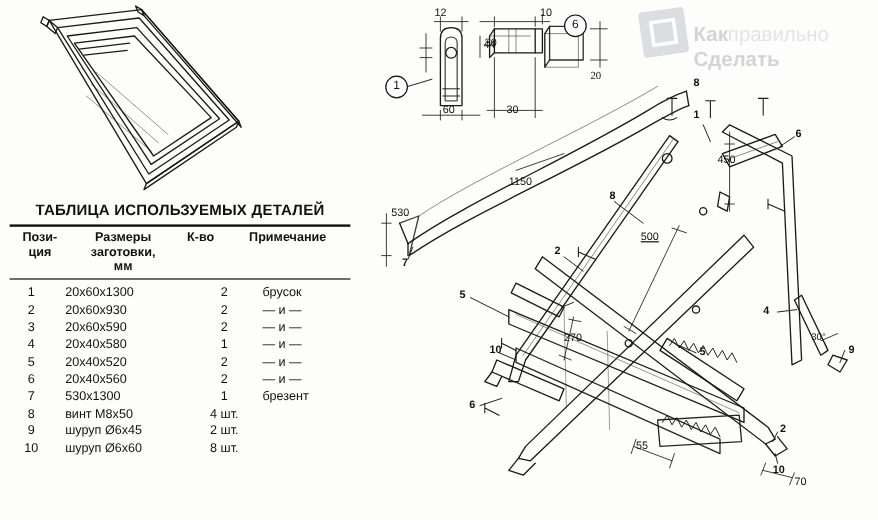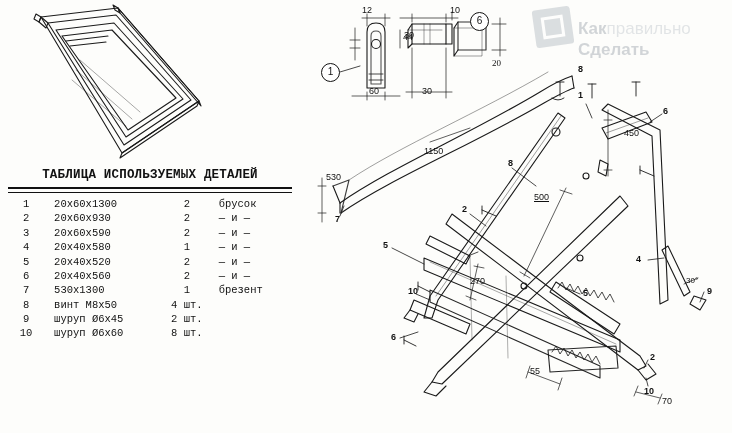--- a/index.html
+++ b/index.html
@@ -23,21 +23,21 @@
     top: 0;
     width: 732px;
     height: 433px;
   }
   
   #parts-table {
     position: absolute;
     left: 8px;
     top: 168px;
     width: 284px;
-    font-family: Liberation Mono, monospace;
+    font-family: Liberation Sans, sans-serif;
   }
   #parts-table .table-title {
     font-size: 12.5px;
     font-weight: bold;
     letter-spacing: .2px;
     text-align: center;
     color: #111;
     padding-bottom: 5px;
   }
   #parts-table .rule {
@@ -130,21 +130,21 @@
   }
   
   .dlabel {
     position: absolute;
     font-family: "Liberation Sans", sans-serif;
     font-size: 9px;
     color: #111;
     white-space: nowrap;
     text-align: right;
   }
-  .dlabel.sm { font-size: 8px; margin-left: 10px; }
+  .dlabel.sm { font-size: 8px; }
   .dlabel.bold { font-weight: bold; }
   .circ {
     position: absolute;
     border: 1.3px solid #111;
     border-radius: 50%;
     width: 17px;
     height: 17px;
     text-align: center;
     line-height: 16px;
     font-size: 10px;
@@ -351,30 +351,47 @@
   <div class="dlabel" style="left:362px; top:5px;">12</div>
   <div class="dlabel" style="left:360px; top:32px;margin-left:43px;">44</div>
   <div class="dlabel" style="left:450px; top:5px;">10</div>
   <div class="dlabel" style="left:404px; top:30px;">30</div>
   <div class="dlabel" style="left:492px; top:58px;font-family:Liberation Serif, serif;">20</div>
   <div class="dlabel" style="left:369px; top:86px;">60</div>
   <div class="dlabel" style="left:422px; top:86px;">30</div>
 
   <div class="dlabel" style="left:424px; top:110px;margin-top:36px;">1150</div>
   <div class="dlabel" style="left:326px; top:172px;">530</div>
-  <div class="dlabel" style="left:624px; top:128px;">450</div>
+  <div class="dlabel" style="left:598px; top:128px;">450</div>
   <div class="dlabel" style="left:534px; top:192px;text-decoration:underline;">500</div>
   <div class="dlabel" style="left:470px; top:276px;">270</div>
   <div class="dlabel" style="left:530px; top:366px;">55</div>
   <div class="dlabel" style="left:662px; top:396px;">70</div>
   <div class="dlabel sm" style="left:676px; top:276px;">30°</div>
 
   <div id="parts-table">
     <div class="table-title">ТАБЛИЦА ИСПОЛЬЗУЕМЫХ ДЕТАЛЕЙ</div>
     <div class="rule"></div>
+    <table class="parts">
+      <thead>
+        <tr>
+          <th>
+            <div>Пози-</div>
+            <div>ция</div>
+          </th>
+          <th>
+            <div>Размеры</div>
+            <div>заготовки,</div>
+            <div>мм</div>
+          </th>
+          <th>К-во</th>
+          <th>Примечание</th>
+        </tr>
+      </thead>
+    </table>
     <div class="rule thin"></div>
     <table class="parts">
       <tbody>
         <tr>
           <td class="pos">1</td>
           <td class="size">20х60х1300</td>
           <td class="qty">2</td>
           <td class="note">брусок</td>
         </tr>
         <tr>

